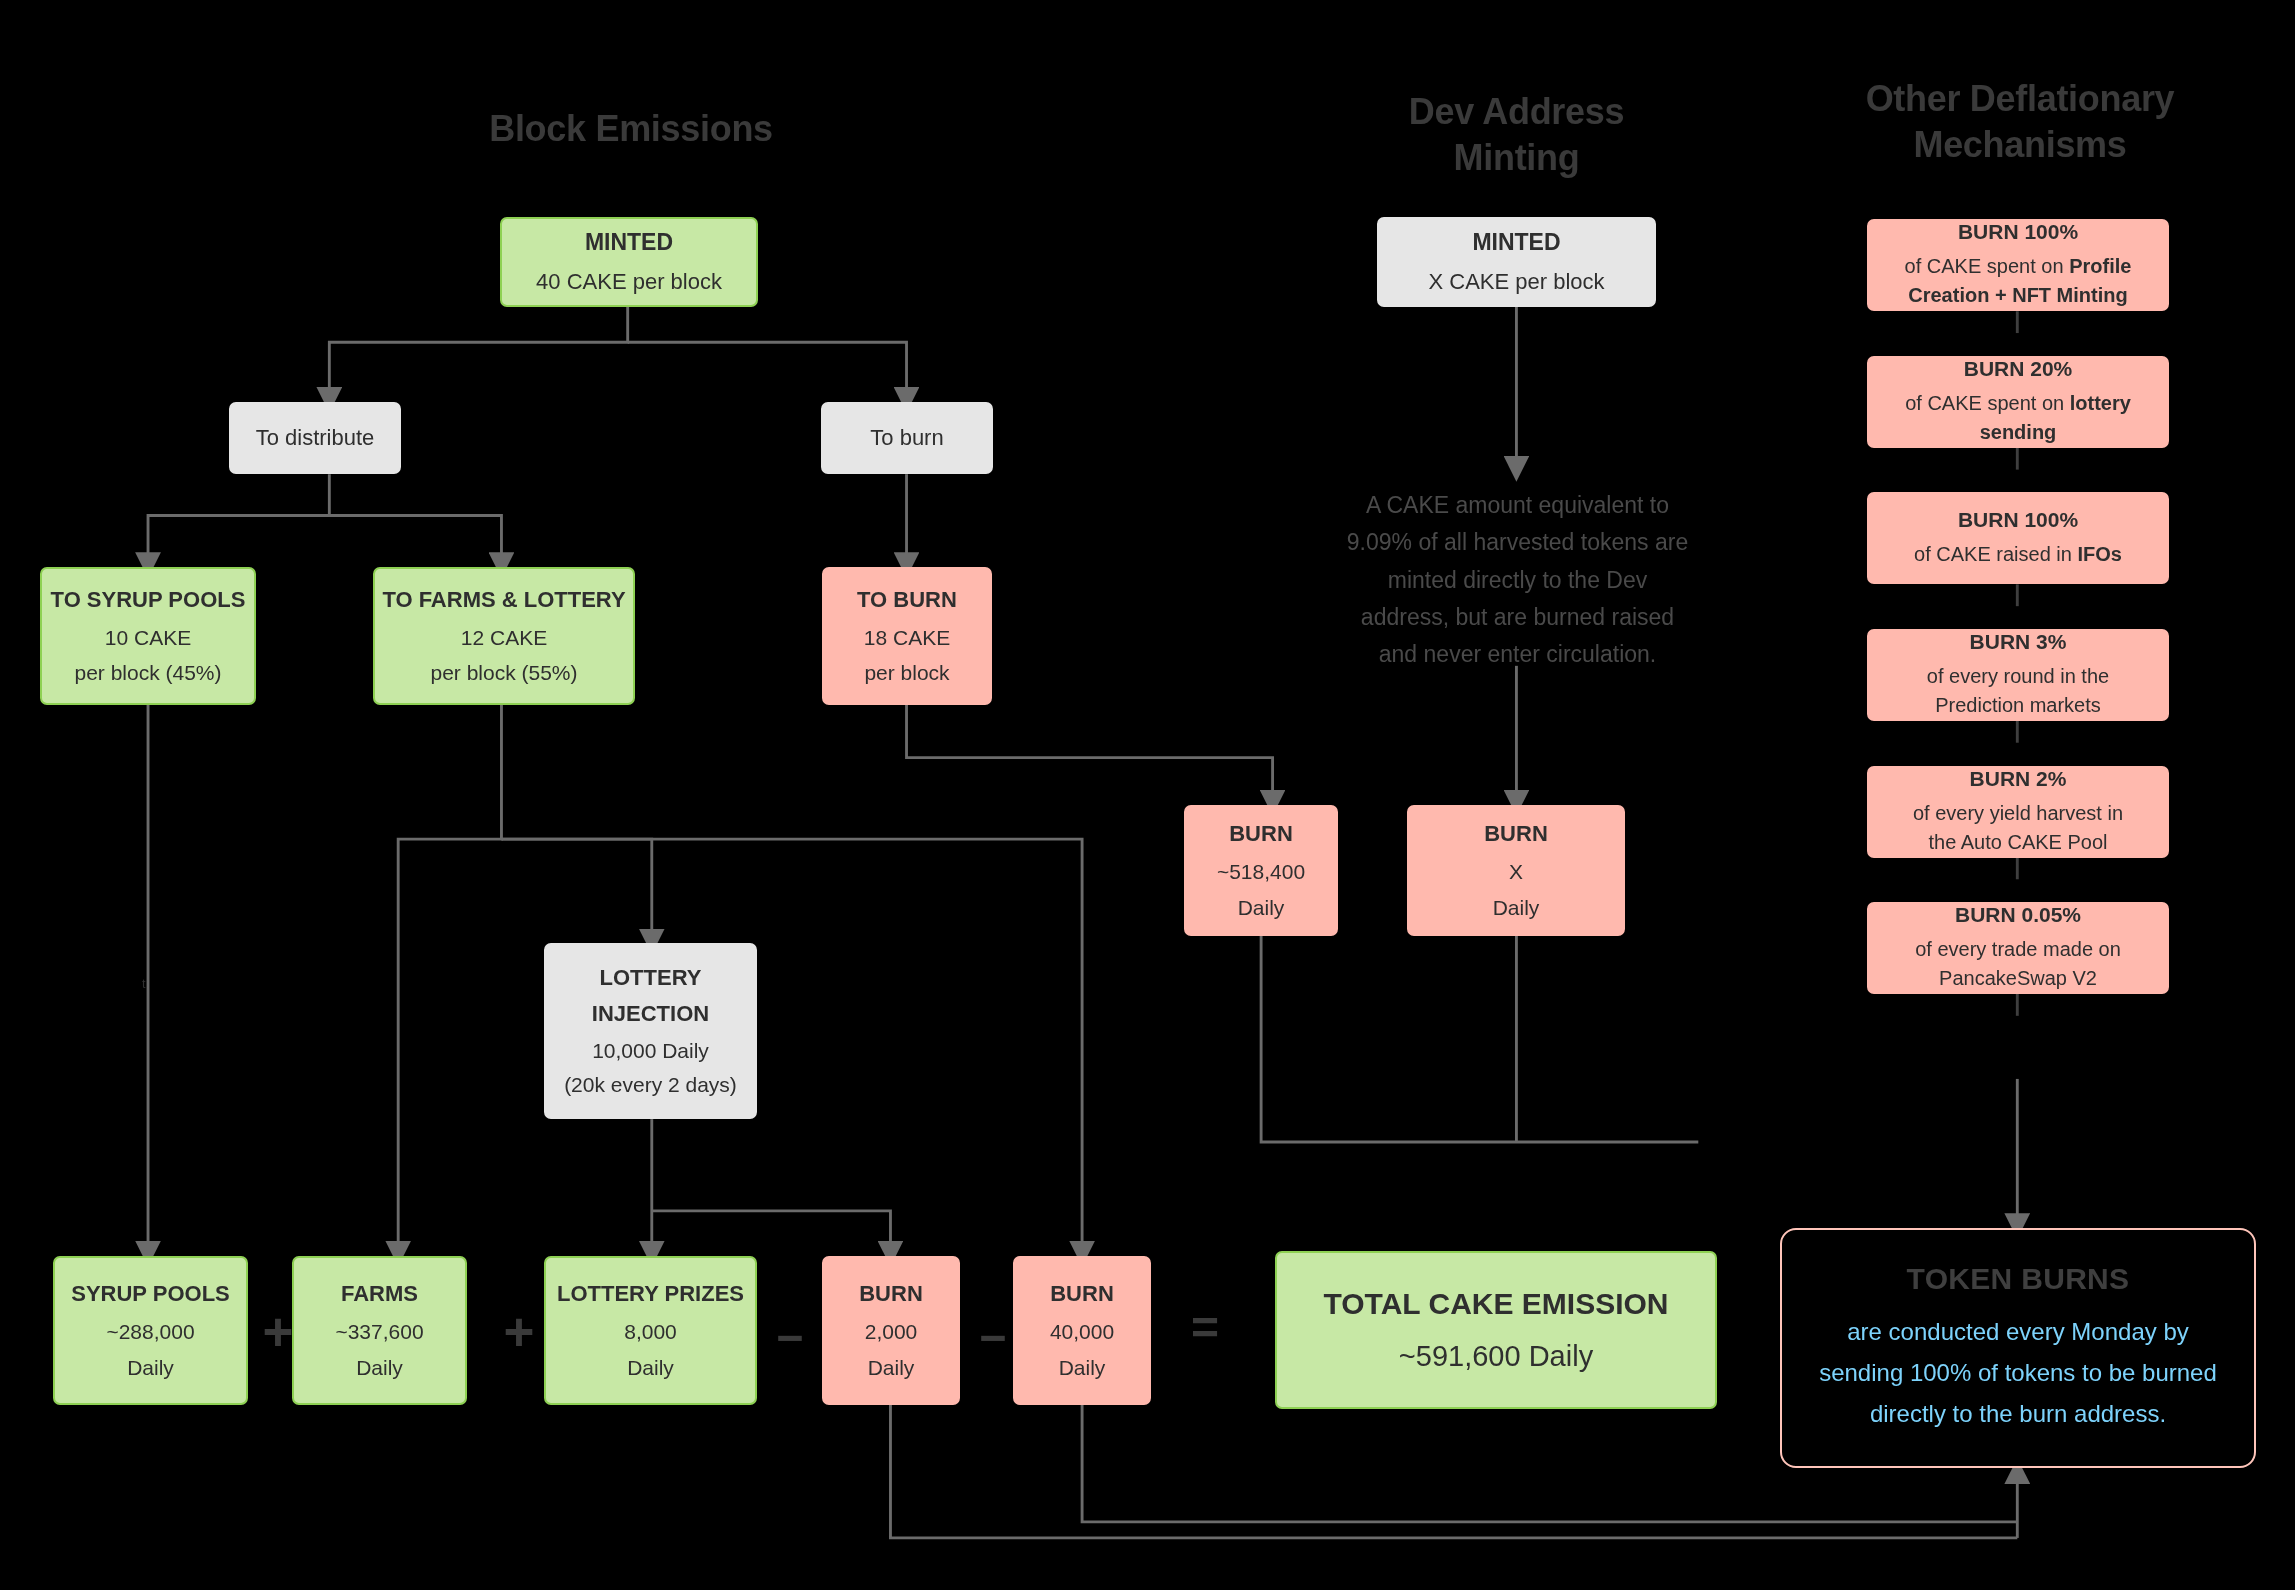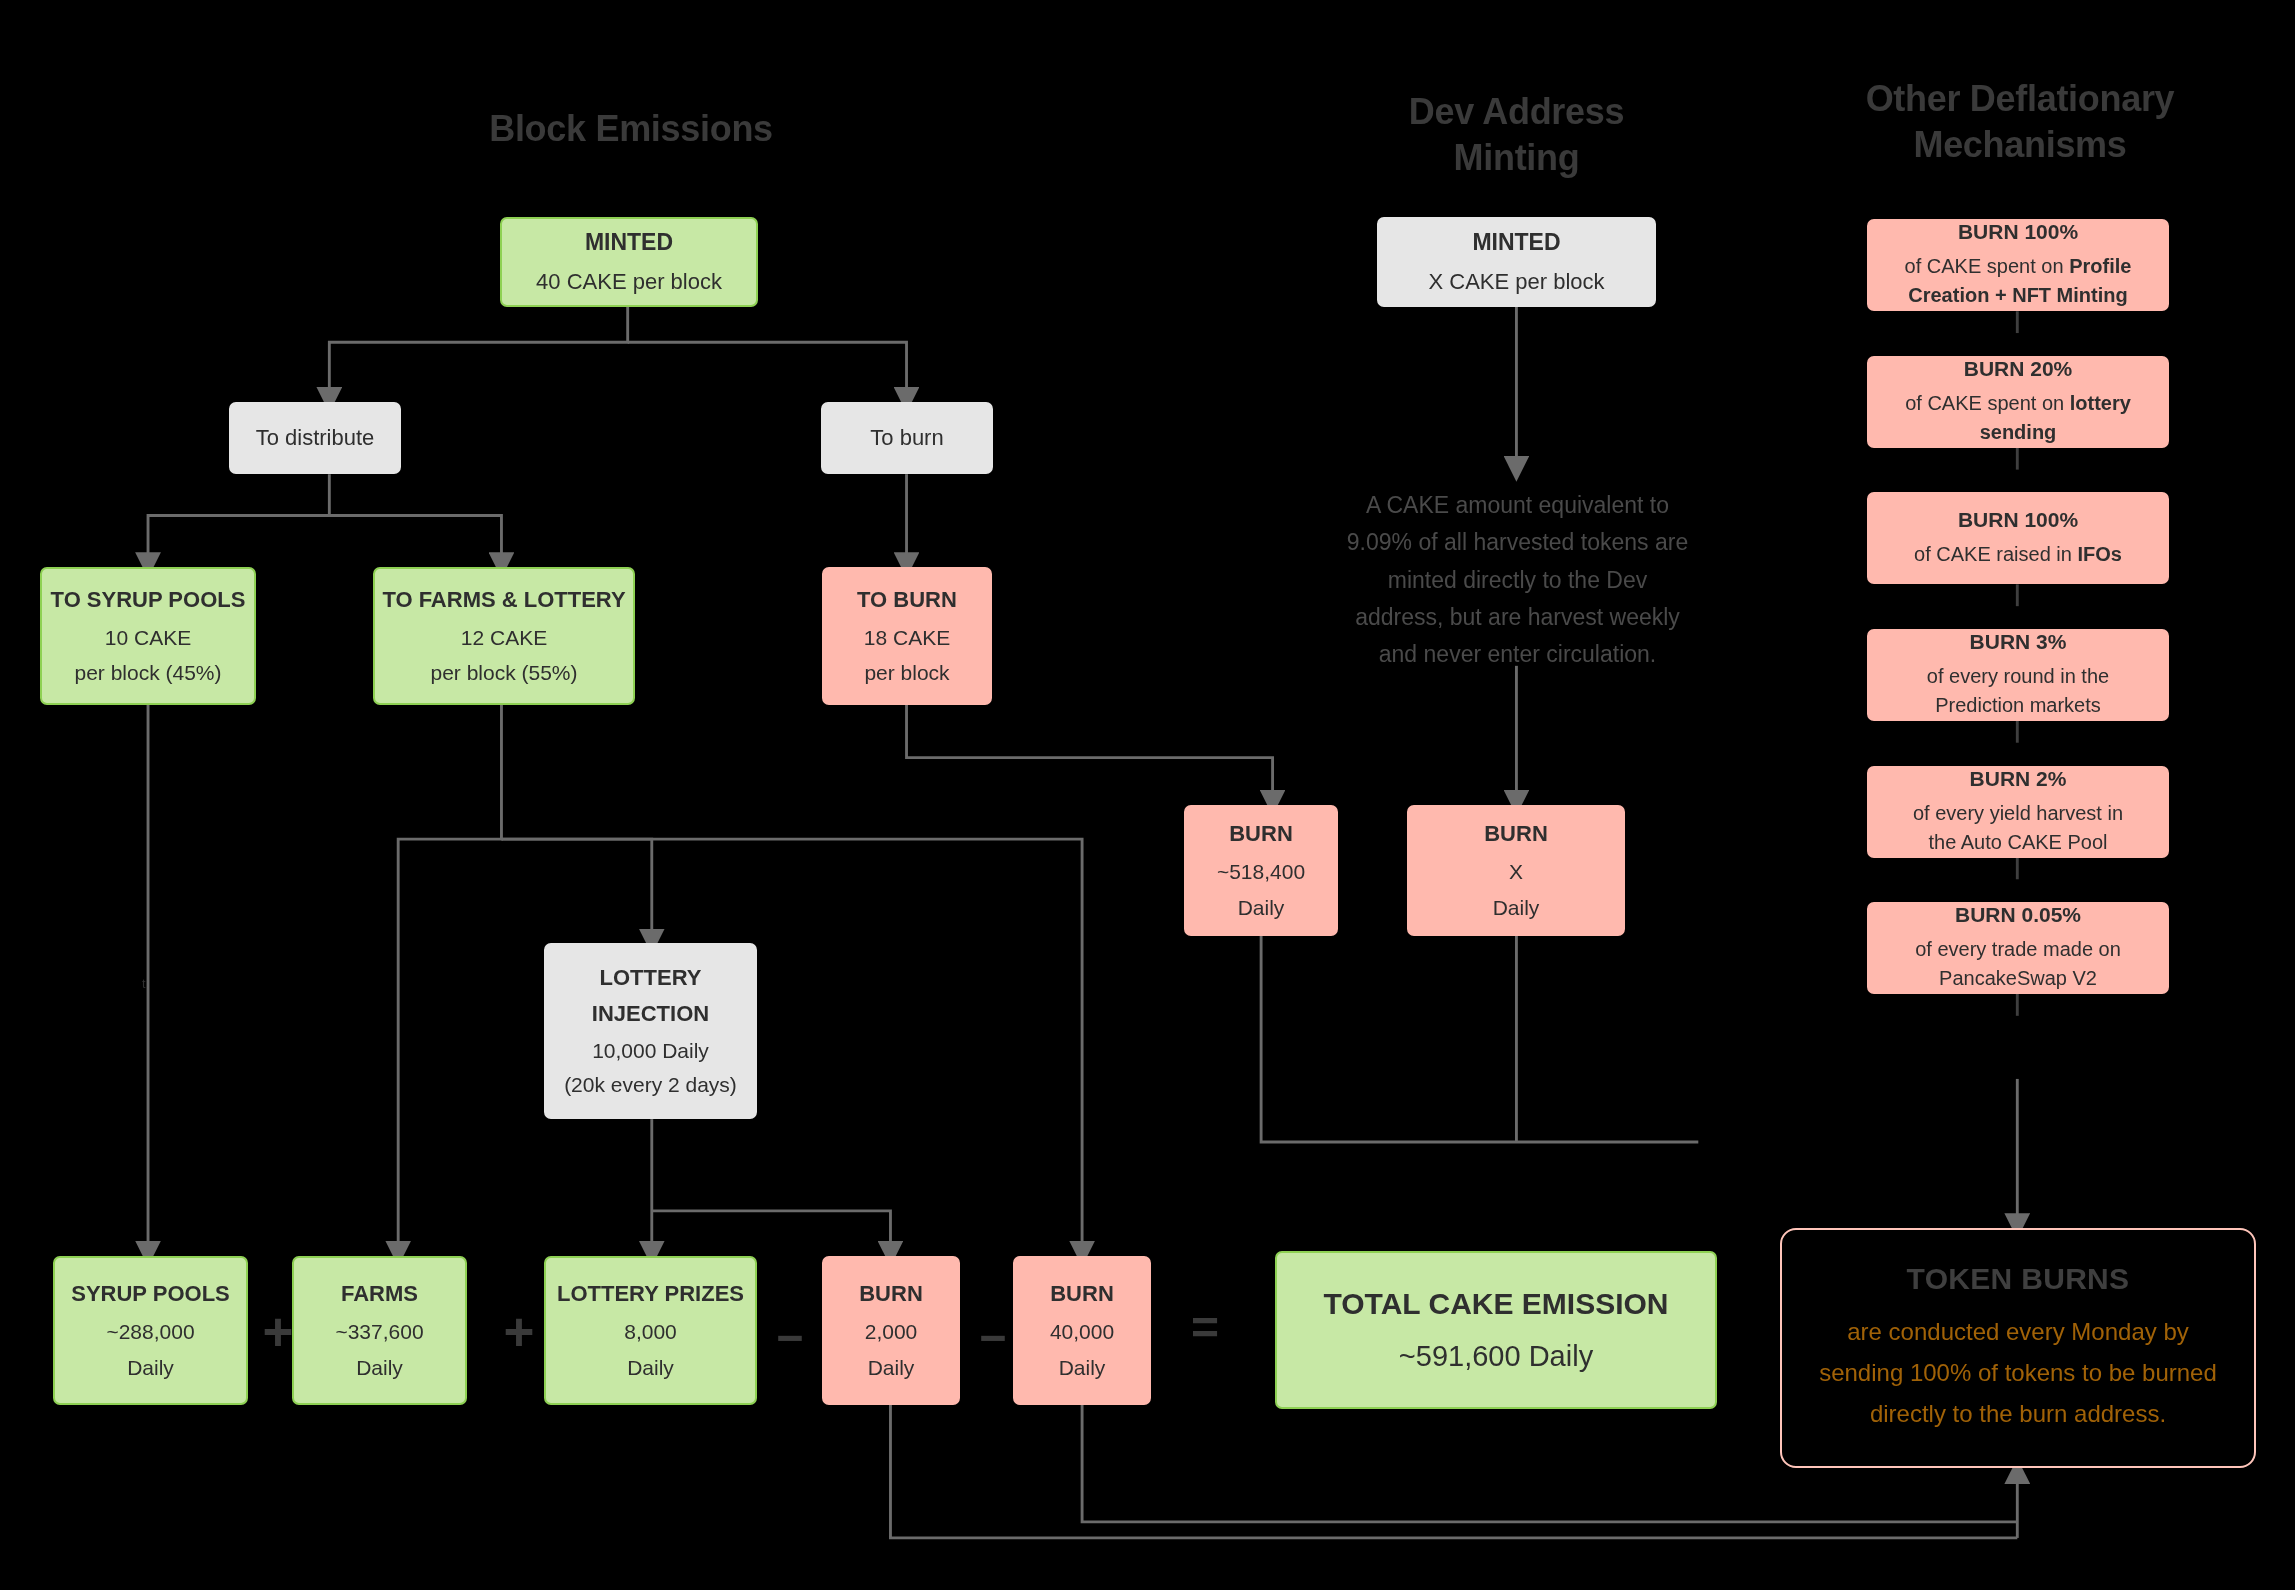--- a/index.html
+++ b/index.html
@@ -37,21 +37,21 @@
     position:absolute;text-align:center;color:#4a4a4a;
     font-size:23px;line-height:1.62;
     font-family:"Liberation Sans",sans-serif;
   }
   .burnnote{
     position:absolute;box-sizing:border-box;text-align:center;
     display:flex;flex-direction:column;align-items:center;justify-content:center;
     color:#4a4a4a;font-family:"Liberation Sans",sans-serif;
   }
   .burnnote .t{font-weight:bold;font-size:30px;color:#3f3f3f;margin-bottom:15px;letter-spacing:0.3px;}
-  .burnnote .b{font-size:24px;line-height:1.72;color:#a16207;}
+  .burnnote .b{font-size:24px;line-height:1.72;color:#7dd3fc;}
 
   svg.edges{position:absolute;left:0;top:0;width:2295px;height:1591px;pointer-events:none;}
   .tiny-label{position:absolute;color:#2f2f2f;font-size:12.6px;font-family:"Liberation Sans",sans-serif;}
 </style>
 </head>
 <body>
 
 <div id="stage">
 
   <svg class="edges" viewBox="0 0 4000 2772">
@@ -176,21 +176,21 @@
 
   <div class="node grey" style="left:1377px;top:217px;width:279px;height:90px;">
     <div class="t" style="font-size:23px;margin-bottom:12.6px;">MINTED</div>
     <div class="l" style="font-size:22px;">X CAKE per block</div>
   </div>
 
   <div class="note" style="left:1314px;top:487px;width:407px;">
     <div>A CAKE amount equivalent to</div>
     <div>9.09% of all harvested tokens are</div>
     <div>minted directly to the Dev</div>
-    <div>address, but are harvest weekly</div>
+    <div>address, but are burned raised</div>
     <div>and never enter circulation.</div>
   </div>
 
   <div class="node pink" style="left:1867px;top:219px;width:302px;height:92px;padding:0 15px;">
     <div class="t" style="font-size:21px;margin-bottom:8px;">BURN 100%</div>
     <div class="l" style="font-size:20px;line-height:1.45;">
       <span>of CAKE spent on </span><b>Profile</b><br>
       <b>Creation + NFT Minting</b>
     </div>
   </div>

